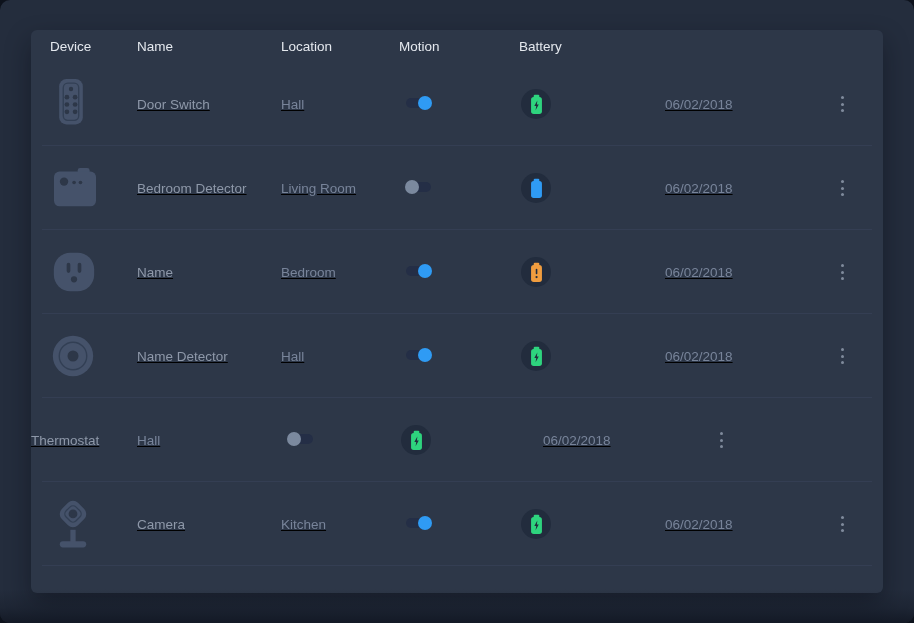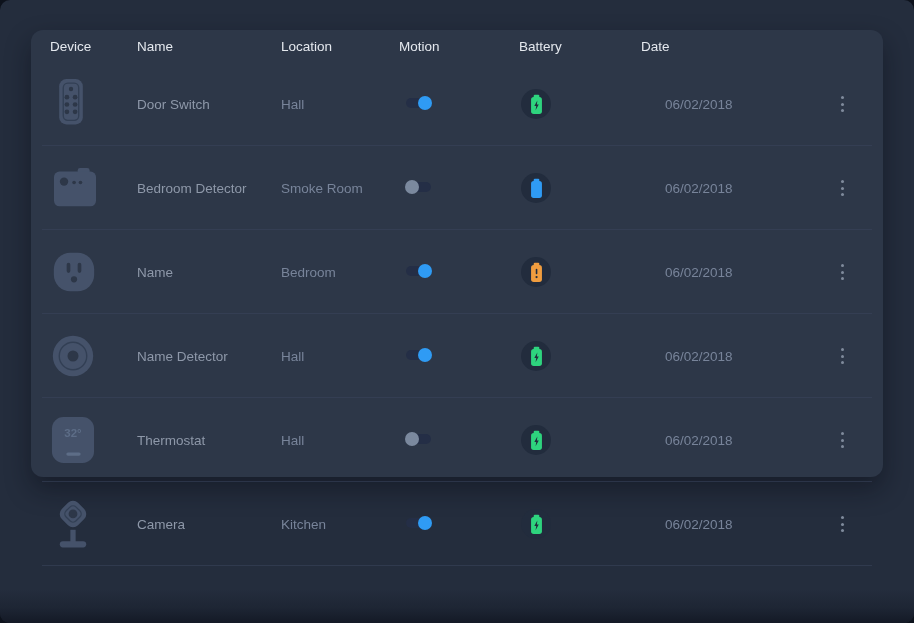--- a/index.html
+++ b/index.html
@@ -17,27 +17,27 @@
     --divider:#3a465c;
     --chip-bg:#222c3d;
     --accent:#2f9bf4;
     --off-knob:#7b899e;
     --track:#242e46;
   }
   .screen{position:absolute;inset:0;background:var(--outer);border-radius:10px;overflow:hidden;}
   .bottom-fade{position:absolute;left:0;right:0;bottom:0;height:34px;
     background:linear-gradient(180deg, rgba(18,24,36,0) 0%, rgba(18,24,36,.35) 55%, rgba(14,19,30,.75) 100%);
     pointer-events:none;}
-  .panel{position:absolute;left:31px;top:30px;width:852px;height:447px;
-    background:var(--panel);border-radius:12px;
+  .panel{position:absolute;left:31px;top:30px;width:852px;height:563px;
+    background:var(--panel);border-radius:6px;
     box-shadow:0 12px 26px rgba(8,12,20,.45);}
   .grid-row{display:grid;grid-template-columns:106px 144px 118px 120px 122px 160px 1fr;align-items:center;}
   .thead{height:32px;color:var(--header-text);font-size:15px;}
   .thead .cell:first-child{padding-left:19px;}
-  .row{height:84px;position:relative;}
+  .row{height:84px;position:relative;text-decoration:underline;}
   .row::after{content:"";position:absolute;left:11px;right:11px;bottom:0;height:1px;
     background:var(--divider);opacity:.55;}
   .cell{font-size:13.5px;}
   .cell-icon{padding-left:20px;display:flex;align-items:center;}
   .cell-name{color:var(--name-text);}
   .cell-location{color:var(--dim-text);}
   .cell-date{color:var(--dim-text);margin-left:24px;}
   .cell-status{padding-left:6px;}
   .cell-battery{padding-left:2px;}
   .cell-menu{display:flex;justify-content:center;}
@@ -65,21 +65,20 @@
 <body>
 
 <div class="screen">
   <div class="panel">
     <div class="grid-row thead">
       <div class="cell">Device</div>
       <div class="cell">Name</div>
       <div class="cell">Location</div>
       <div class="cell">Motion</div>
       <div class="cell">Battery</div>
-      <div class="cell">Date</div>
       <div class="cell"></div>
     </div>
     <div id="tbody">
         <div class="grid-row row">
     <div class="cell cell-icon">
             <span class="device-icon">
               <svg viewBox="0 0 44 58" width="40" height="53">
     <rect x="9" y="1" width="26" height="50" rx="8" fill="var(--icon)"></rect>
     <rect x="13.5" y="5.5" width="17" height="41" rx="5" fill="none" stroke="var(--icon-line)" stroke-width="1.5"></rect>
     <circle cx="22" cy="12" r="2.4" fill="var(--hole)"></circle>
@@ -128,21 +127,21 @@
               <svg viewBox="0 0 52 46" width="48" height="42">
     <rect x="29" y="1" width="13" height="9" rx="2.5" fill="var(--icon)"></rect>
     <rect x="3" y="5" width="46" height="38" rx="6" fill="var(--icon)"></rect>
     <circle cx="14" cy="16" r="4.6" fill="var(--hole)"></circle>
     <circle cx="25" cy="17" r="2" fill="var(--hole)"></circle>
     <circle cx="32" cy="17" r="2" fill="var(--hole)"></circle>
   </svg>
             </span>
           </div>
     <div class="cell cell-name">Bedroom Detector</div>
-    <div class="cell cell-location">Smoke Room</div>
+    <div class="cell cell-location">Living Room</div>
     <div class="cell cell-status">
       <span class="toggle off">
         <span class="track"></span>
         <span class="knob"></span>
       </span>
     </div>
     <div class="cell cell-battery">
             <span class="battery-chip">
               <svg viewBox="0 0 16 22" width="15" height="21" class="battery-svg glyph-none" style="color: rgb(47, 155, 244);">
     <rect class="bat-cap" x="5" y="0.5" width="6" height="4" rx="1.2"></rect>
@@ -239,29 +238,20 @@
     <div class="cell cell-date">06/02/2018</div>
     <div class="cell cell-menu">
       <span class="kebab">
               <i></i>
               <i></i>
               <i></i>
             </span>
     </div>
   </div>
         <div class="grid-row row">
-    <div class="cell cell-icon">
-            <span class="device-icon">
-              <svg viewBox="0 0 46 50" width="44" height="48">
-    <rect x="1" y="1" width="44" height="48" rx="12" fill="var(--icon)"></rect>
-    <text x="23" y="22" text-anchor="middle" fill="#5d6d87" class="thermo-label">32°</text>
-    <rect x="16" y="38" width="15" height="3.5" rx="1.75" fill="#5d6d87"></rect>
-  </svg>
-            </span>
-          </div>
     <div class="cell cell-name">Thermostat</div>
     <div class="cell cell-location">Hall</div>
     <div class="cell cell-status">
       <span class="toggle off">
         <span class="track"></span>
         <span class="knob"></span>
       </span>
     </div>
     <div class="cell cell-battery">
             <span class="battery-chip">

